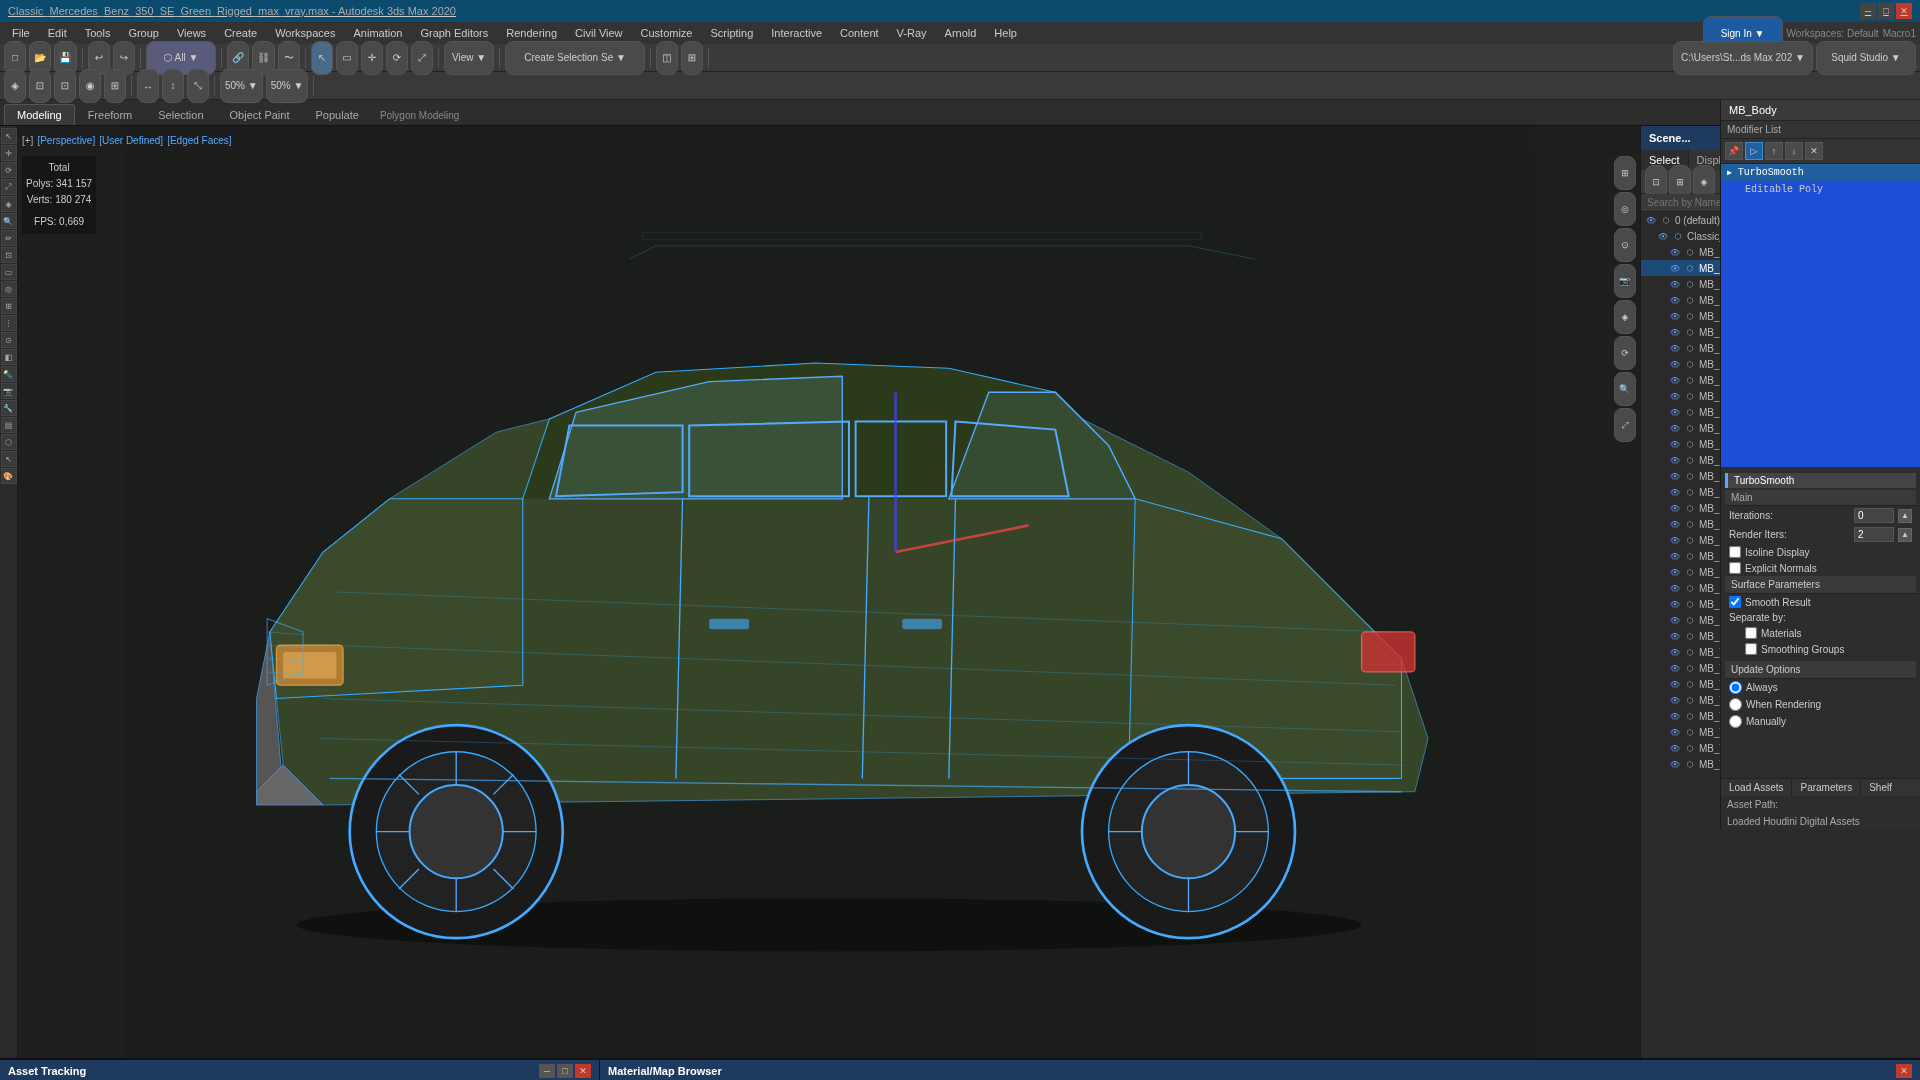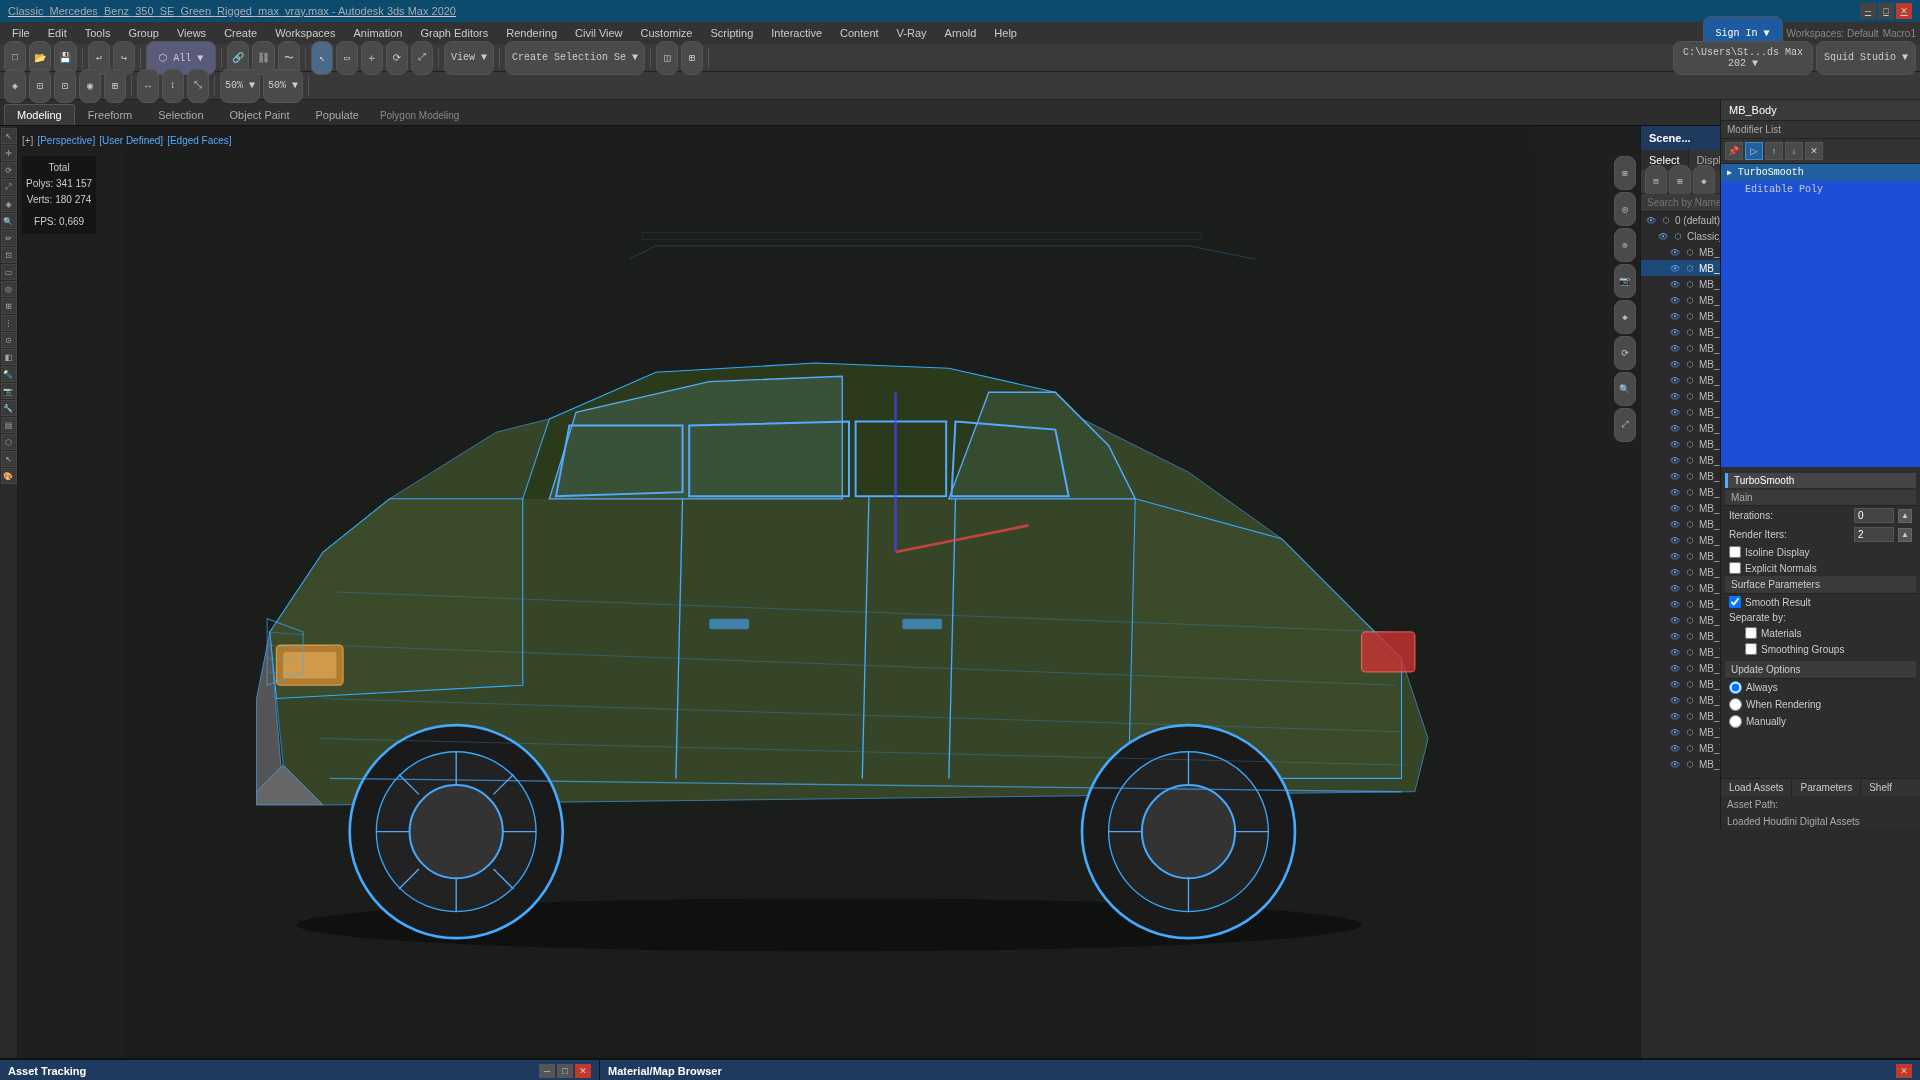--- a/index.html
+++ b/index.html
@@ -11,21 +11,21 @@
     #title-bar .win-controls { display: flex; gap: 2px; }
     #title-bar .win-btn { width: 16px; height: 16px; background: #444; border: none; color: #ccc; font-size: 9px; cursor: pointer; display: flex; align-items: center; justify-content: center; }
     #title-bar .win-btn.close { background: #c0392b; }
 
     
     #menu-bar { width: 100%; height: 22px; background: #333; display: flex; align-items: center; padding: 0 4px; gap: 2px; }
     .menu-item { padding: 2px 8px; font-size: 11px; color: #ccc; cursor: pointer; border-radius: 2px; }
 
     
     #toolbar1 { width: 100%; height: 28px; background: #3a3a3a; display: flex; align-items: center; padding: 0 4px; gap: 3px; border-bottom: 1px solid #222; }
-    .toolbar-btn { height: 22px; min-width: 22px; background: #4a4a4a; border: 1px solid #555; color: #ccc; font-size: 10px; cursor: pointer; display: flex; align-items: center; justify-content: center; padding: 16px 4px; border-radius: 8px; font-family: Liberation Mono, monospace; }
+    .toolbar-btn { height: 22px; min-width: 22px; background: #4a4a4a; border: 1px solid #555; color: #ccc; font-size: 10px; cursor: pointer; display: flex; align-items: center; justify-content: center; padding: 16px 4px; border-radius: 8px; }
     .toolbar-sep { width: 1px; height: 20px; background: #555; margin: 0 2px; }
 
     
     #toolbar2 { width: 100%; height: 28px; background: #393939; display: flex; align-items: center; padding: 0 4px; gap: 3px; border-bottom: 1px solid #222; }
 
     
     #mode-tabs { width: 100%; height: 26px; background: #2d2d2d; display: flex; align-items: flex-end; padding: 0 4px; border-bottom: 1px solid #111; }
     .mode-tab { padding: 4px 12px; font-size: 11px; color: #aaa; cursor: pointer; border-radius: 3px 3px 0 0; border: 1px solid transparent; border-bottom: none; }
     .mode-tab.active { background: #3a3a3a; color: #fff; border-color: #555; }
     .sub-label { font-size: 10px; color: #888; padding: 4px 8px; }

